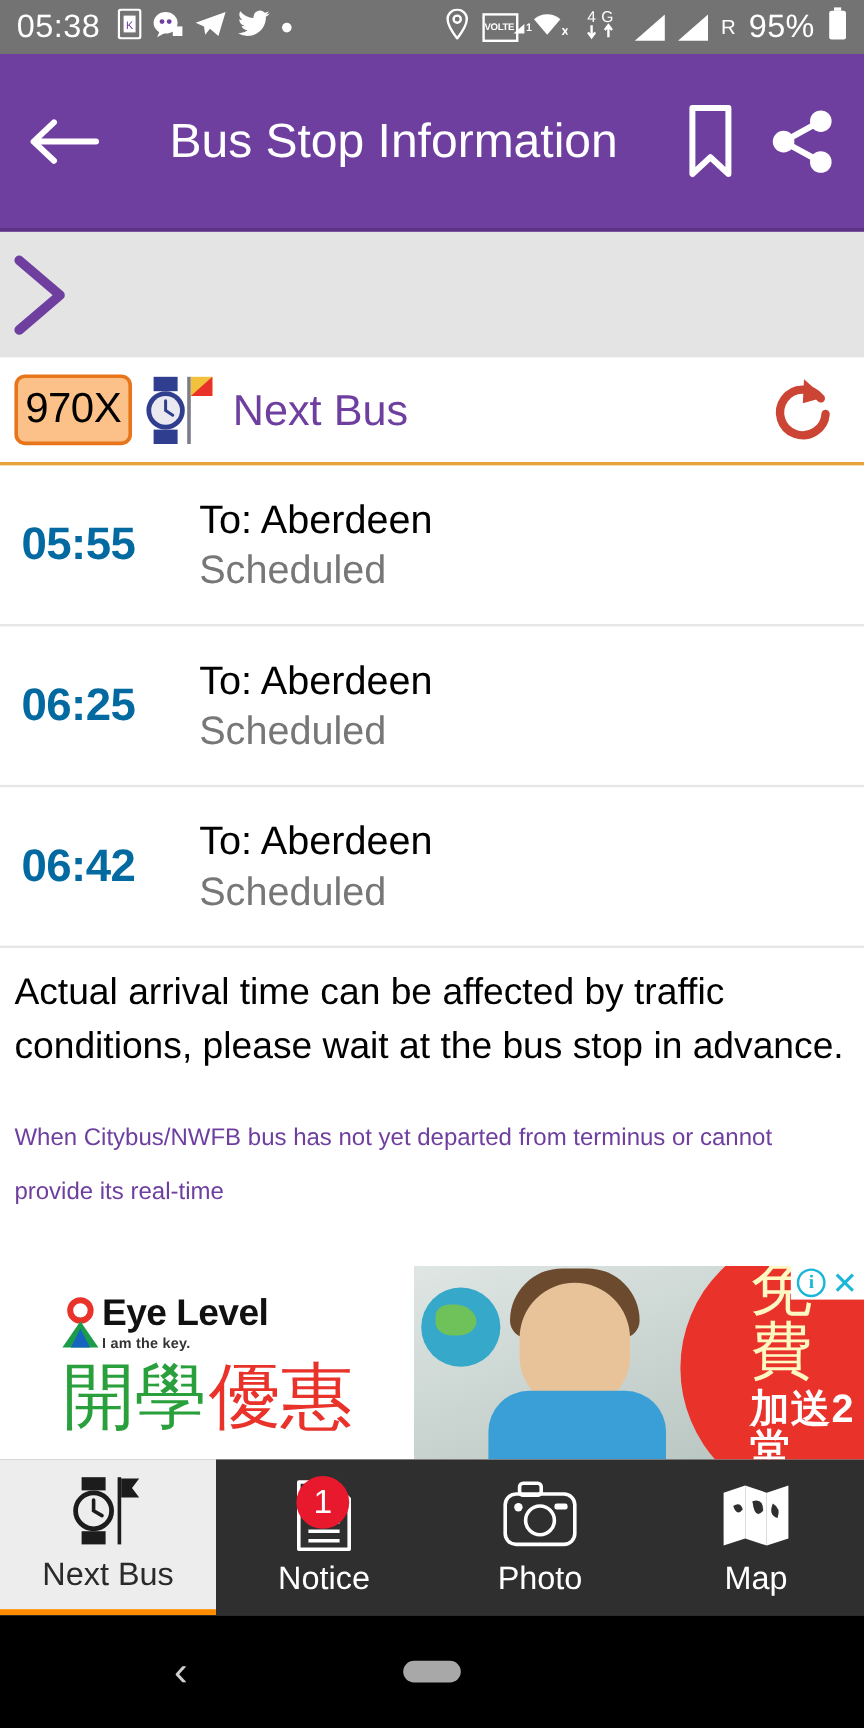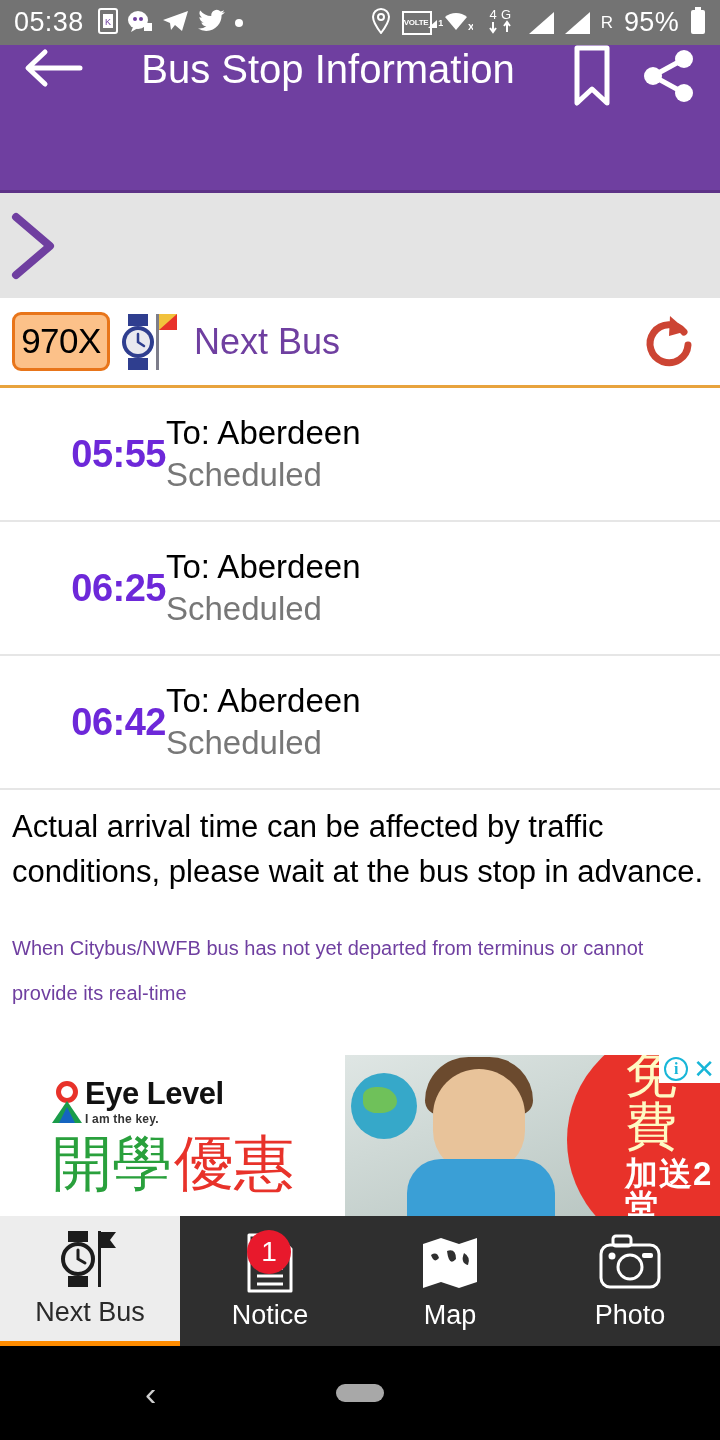--- a/index.html
+++ b/index.html
@@ -29,21 +29,21 @@
   .volte-t { font-size:8px; line-height:9px; font-weight:700; letter-spacing:-.3px; }
   .volte-b { display:flex; align-items:flex-end; gap:1px; height:11px; }
   .volte-tri { width:0;height:0;border-style:solid;border-width:0 0 8px 9px;border-color:transparent transparent #fff transparent; }
   .volte-one { font-size:9px; line-height:9px; font-weight:700; }
   .sig-tri { width:0;height:0;border-style:solid;border-width:0 0 22px 25px;border-color:transparent transparent #fff transparent; }
   .dot-ic { width:8px;height:8px;border-radius:50%;background:#fff; }
 
   
   .appbar {
     background:#6f3fa0; color:#fff; flex:0 0 148px;
-    display:flex; align-items:flex-start; padding:0 22px; position:relative;
+    display:flex; align-items:center; padding:0 22px; position:relative;
     border-bottom:3px solid #5d3287;
   }
   .appbar-title {
     flex:1; text-align:center; font-size:40px; line-height:48px;
     font-weight:400; padding:0 10px;
   }
   .appbar-actions { display:flex; align-items:center; gap:28px; }
   .icon-btn { display:flex; align-items:center; justify-content:center; cursor:pointer; }
 
   
@@ -70,22 +70,22 @@
   .nextbus-label { color:#6f3fa0; font-size:36px; margin-left:4px; }
   .refresh-wrap { margin-left:auto; }
 
   
   .arrivals { background:#fff; }
   .arrival-row {
     display:flex; align-items:center; height:134px;
     border-bottom:2px solid #e6e6e6; padding:0 18px;
   }
   .arrival-time {
-    font-size:38px; font-weight:700; color:#6d28d9; width:148px;
-    text-align:right; letter-spacing:-.5px;
+    font-size:38px; font-weight:700; color:#0369a1; width:148px;
+    text-align:left; letter-spacing:-.5px;
   }
   .arrival-info { display:flex; flex-direction:column; justify-content:center; gap:4px; }
   .arrival-dest { font-size:33px; color:#000; }
   .arrival-status { font-size:33px; color:#777; }
 
   
   .notices { padding:14px 12px 0; background:#fff; overflow:hidden; flex:1; }
   .notice-black { font-size:31px; line-height:45px; color:#000; }
   .notice-purple { font-size:20px; line-height:45px; color:#6f3fa0; margin-top:32px; }
 
@@ -412,45 +412,45 @@
           <path d="M36 3 V17 H50" fill="none" stroke="#fff" stroke-width="3" stroke-linejoin="round"></path>
           <path d="M16 28 H42 M16 36 H42 M16 44 H42 M16 52 H42" stroke="#fff" stroke-width="3"></path>
         </svg>
         <span class="badge">1</span>
       </span>
       <span class="tab-label">Notice</span>
     </div>
 
     <div class="tab">
       <span class="tab-icon">
+        <svg width="66" height="58" viewBox="0 0 66 58">
+          <rect x="16" y="2" width="18" height="10" rx="3" fill="none" stroke="#fff" stroke-width="3"></rect>
+          <rect x="4" y="11" width="58" height="42" rx="9" fill="none" stroke="#fff" stroke-width="3"></rect>
+          <circle cx="33" cy="33" r="12" fill="none" stroke="#fff" stroke-width="3"></circle>
+          <circle cx="15" cy="22" r="3.5" fill="#fff"></circle>
+          <rect x="45" y="19" width="11" height="5" rx="2" fill="#fff"></rect>
+        </svg>
+      </span>
+      <span class="tab-label">Photo</span>
+    </div>
+
+    <div class="tab">
+      <span class="tab-icon">
         <svg width="62" height="56" viewBox="0 0 62 56">
           <path d="M4 9 L22 3 V47 L4 53 Z" fill="#fff"></path>
           <path d="M22 3 L40 9 V53 L22 47 Z" fill="#fff"></path>
           <path d="M40 9 L58 3 V47 L40 53 Z" fill="#fff"></path>
           <path d="M12 20 q6 -4 8 3 q-5 6 -8 -3 Z" fill="#2f2f2f"></path>
           <path d="M28 16 q9 -3 9 8 q-7 8 -9 -8 Z" fill="#2f2f2f"></path>
           <path d="M45 18 q7 4 4 12 q-8 -2 -4 -12 Z" fill="#2f2f2f"></path>
         </svg>
       </span>
       <span class="tab-label">Map</span>
     </div>
 
-    <div class="tab">
-      <span class="tab-icon">
-        <svg width="66" height="58" viewBox="0 0 66 58">
-          <rect x="16" y="2" width="18" height="10" rx="3" fill="none" stroke="#fff" stroke-width="3"></rect>
-          <rect x="4" y="11" width="58" height="42" rx="9" fill="none" stroke="#fff" stroke-width="3"></rect>
-          <circle cx="33" cy="33" r="12" fill="none" stroke="#fff" stroke-width="3"></circle>
-          <circle cx="15" cy="22" r="3.5" fill="#fff"></circle>
-          <rect x="45" y="19" width="11" height="5" rx="2" fill="#fff"></rect>
-        </svg>
-      </span>
-      <span class="tab-label">Photo</span>
-    </div>
-
   </div>
 
   <div class="navbar">
     <span class="nav-back">‹</span>
     <span class="nav-pill"></span>
   </div>
 
 </div>
 
 </body></html>

